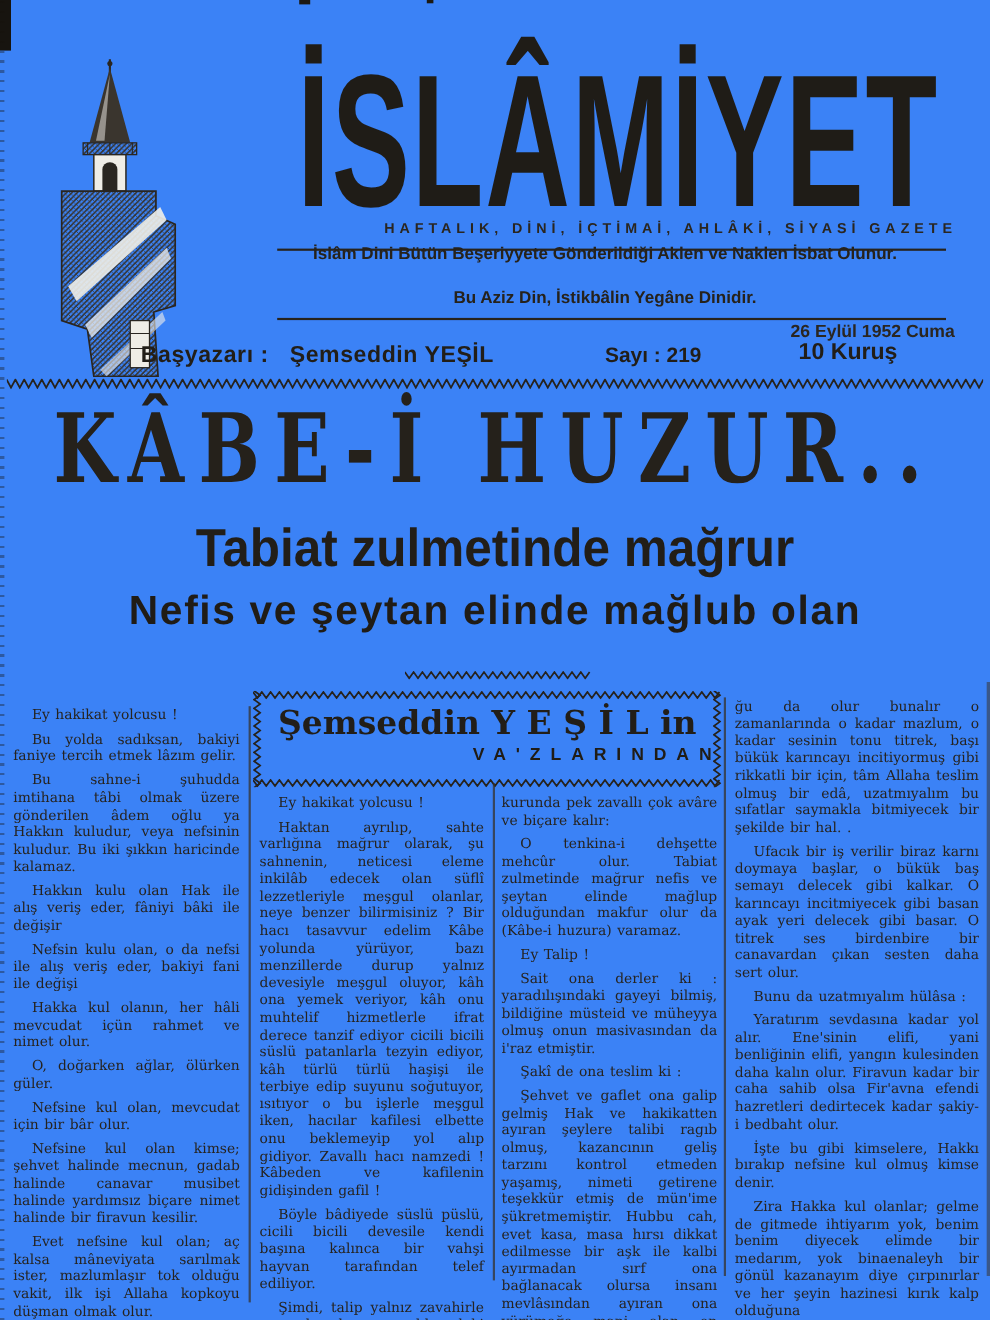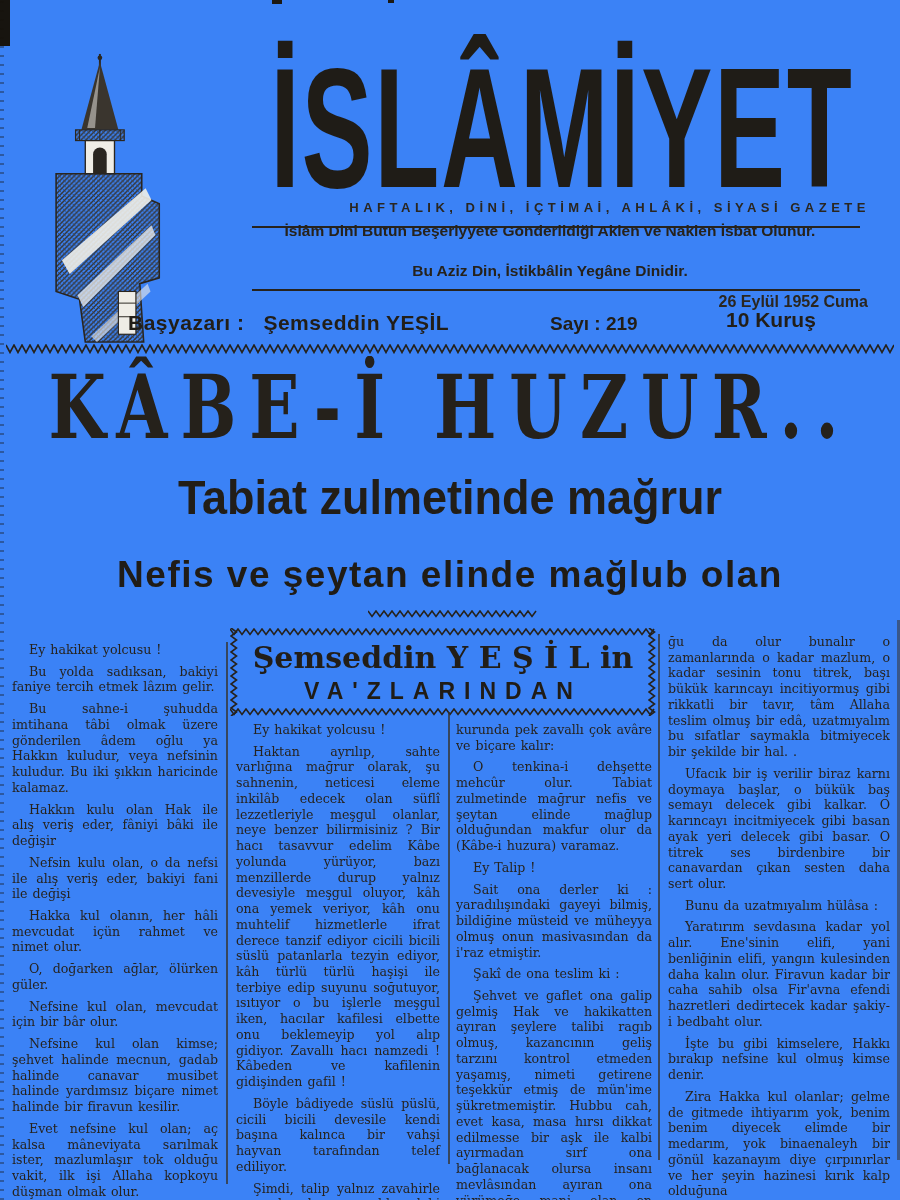--- a/index.html
+++ b/index.html
@@ -61,33 +61,33 @@
   .headline-deck1{
     position:absolute;left:50px;top:470px;width:800px;text-align:center;
     font-family:"Liberation Sans",sans-serif;font-weight:bold;font-size:45px;
     color:#221e18;transform:scaleY(1.08);transform-origin:center top;
   }
   .headline-deck2a,.headline-deck2b{
     position:absolute;left:50px;width:800px;text-align:center;
     font-family:"Liberation Sans",sans-serif;font-weight:bold;color:#201c16;
     letter-spacing:1.5px;
   }
-  .headline-deck2a{top:554px;font-size:37px;}
+  .headline-deck2a{top:534px;font-size:37px;}
   .headline-deck2b{top:572px;font-size:37px;}
   
   .zigzag{position:absolute;overflow:hidden;}
   
   .sermon-box{position:absolute;left:230px;top:628px;width:426px;height:88px;}
   .sermon-line1{
     position:absolute;left:0;top:12px;width:100%;text-align:center;
     font-family:"DejaVu Serif",serif;font-weight:bold;font-size:30px;color:#221e18;white-space:nowrap;
   }
   .sermon-line2{
-    position:absolute;left:0;top:50px;width:100%;text-align:center;
-    font-family:"Liberation Sans",sans-serif;font-weight:bold;font-size:23px;
+    position:absolute;left:0;top:50px;width:100%;text-align:right;
+    font-family:"Liberation Sans",sans-serif;font-weight:bold;font-size:16px;
     letter-spacing:9px;color:#201c16;white-space:nowrap;
   }
   
   .col{position:absolute;}
   .col .para{
     margin:0 0 6px 0;text-indent:17px;text-align:justify;
     font-size:12.6px;line-height:1.25;color:#26231f;
     word-spacing:1px;
   }
   .col .para.cont{text-indent:0;}
@@ -227,21 +227,21 @@
   <div class="col col3">
       <p class="para cont">kurunda pek zavallı çok avâre ve biçare kalır:</p>
       <p class="para">O tenkina-i dehşette mehcûr olur. Tabiat zulmetinde mağrur nefis ve şeytan elinde mağlup olduğundan makfur olur da (Kâbe-i huzura) varamaz.</p>
       <p class="para">Ey Talip !</p>
       <p class="para">Sait ona derler ki : yaradılışındaki gayeyi bilmiş, bildiğine müsteid ve müheyya olmuş onun masivasından da i'raz etmiştir.</p>
       <p class="para">Şakî de ona teslim ki :</p>
       <p class="para">Şehvet ve gaflet ona galip gelmiş Hak ve hakikatten ayıran şeylere talibi ragıb olmuş, kazancının geliş tarzını kontrol etmeden yaşamış, nimeti getirene teşekkür etmiş de mün'ime şükretmemiştir. Hubbu cah, evet kasa, masa hırsı dikkat edilmesse bir aşk ile kalbi ayırmadan sırf ona bağlanacak olursa insanı mevlâsından ayıran ona yürümeğe mani olan en büyük köstek olur.</p>
     </div>
   <div class="col col4">
     <div>
-        <p class="para cont">ğu da olur bunalır o zamanlarında o kadar mazlum, o kadar sesinin tonu titrek, başı bükük karıncayı incitiyormuş gibi rikkatli bir tavır, tâm Allaha teslim olmuş bir edâ, uzatmıyalım bu sıfatlar saymakla bitmiyecek bir şekilde bir hal. .</p>
+        <p class="para cont">ğu da olur bunalır o zamanlarında o kadar mazlum, o kadar sesinin tonu titrek, başı bükük karıncayı incitiyormuş gibi rikkatli bir için, tâm Allaha teslim olmuş bir edâ, uzatmıyalım bu sıfatlar saymakla bitmiyecek bir şekilde bir hal. .</p>
         <p class="para">Ufacık bir iş verilir biraz karnı doymaya başlar, o bükük baş semayı delecek gibi kalkar. O karıncayı incitmiyecek gibi basan ayak yeri delecek gibi basar. O titrek ses birdenbire bir canavardan çıkan sesten daha sert olur.</p>
         <p class="para">Bunu da uzatmıyalım hülâsa :</p>
         <p class="para">Yaratırım sevdasına kadar yol alır. Ene'sinin elifi, yani benliğinin elifi, yangın kulesinden daha kalın olur. Firavun kadar bir caha sahib olsa Fir'avna efendi hazretleri dedirtecek kadar şakiy-i bedbaht olur.</p>
         <p class="para">İşte bu gibi kimselere, Hakkı bırakıp nefsine kul olmuş kimse denir.</p>
         <p class="para">Zira Hakka kul olanlar; gelme de gitmede ihtiyarım yok, benim benim diyecek elimde bir medarım, yok binaenaleyh bir gönül kazanayım diye çırpınırlar ve her şeyin hazinesi kırık kalp olduğuna</p>
       </div>
 
   </div>
 
 </div>

